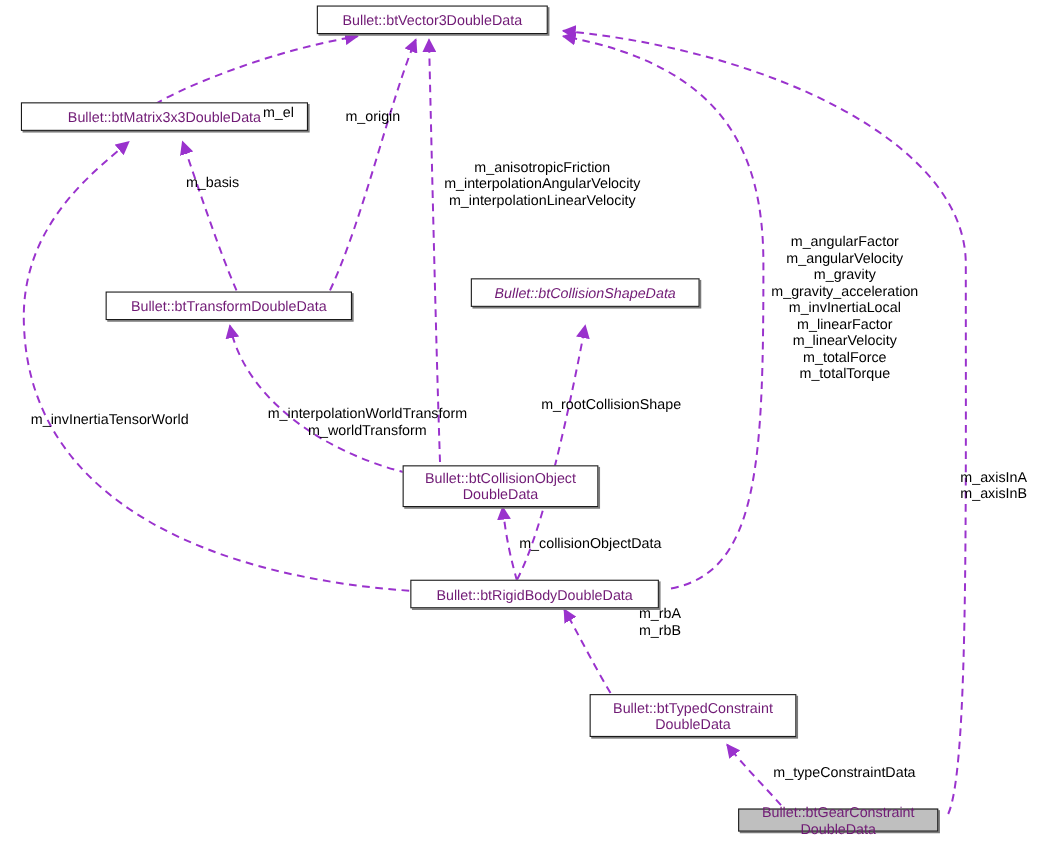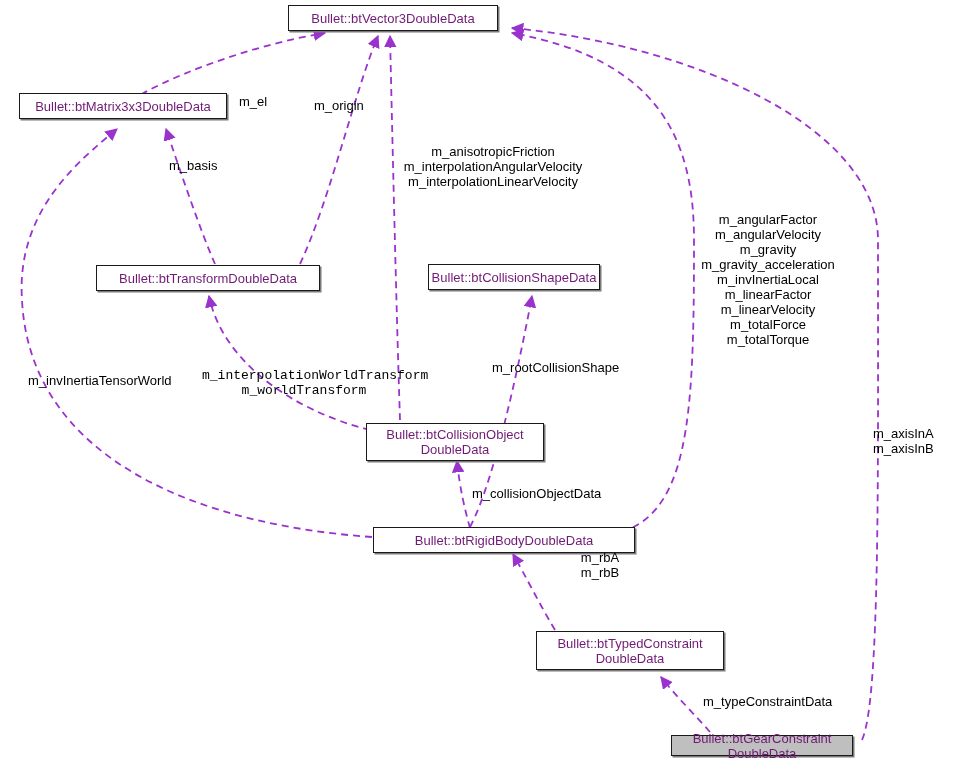--- a/index.html
+++ b/index.html
@@ -92,38 +92,38 @@
       <path d="M 555 630 C 540 605 525 575 513 554"></path>
 
       <path d="M 710 732 C 695 715 675 695 661 677"></path>
     </g>
   </svg>
 
   <div class="node" style="left:288px; top:5px; width:210px; height:26px;">
     <span>Bullet::btVector3DoubleData</span>
   </div>
 
-  <div class="node" style="left:19px; top:93px; width:208px; height:26px;">
+  <div class="node" style="left:19px; top:93px; width:261px; height:26px;">
     <span>Bullet::btMatrix3x3DoubleData</span>
   </div>
 
   <div class="node" style="left:96px; top:265px; width:224px; height:26px;">
     <span>Bullet::btTransformDoubleData</span>
   </div>
 
-  <div class="node" style="left:428px; top:264px; width:172px; height:26px;">
+  <div class="node" style="left:428px; top:253px; width:208px; height:26px;font-style:italic;">
     <span>Bullet::btCollisionShapeData</span>
   </div>
 
   <div class="node" style="left:366px; top:423px; width:178px; height:38px;align-items:center;">
     <span>Bullet::btCollisionObject</span>
     <span class="line2">DoubleData</span>
   </div>
 
-  <div class="node" style="left:373px; top:527px; width:262px; height:26px;">
+  <div class="node" style="left:373px; top:527px; width:226px; height:26px;">
     <span>Bullet::btRigidBodyDoubleData</span>
   </div>
 
   <div class="node" style="left:536px; top:631px; width:188px; height:39px;">
     <span>Bullet::btTypedConstraint</span>
     <span class="line2">DoubleData</span>
   </div>
 
   <div class="node highlight" style="left:671px; top:735px; width:182px; height:21px;">
     <span>Bullet::btGearConstraint</span>
@@ -135,21 +135,21 @@
   <div class="edge-label left" style="left:314px; top:98px;">m_origin</div>
 
   <div class="edge-label left" style="left:169px; top:158px;">m_basis</div>
 
   <div class="edge-label center" style="left:389px; top:144px; width:208px;">m_anisotropicFriction<br>m_interpolationAngularVelocity<br>m_interpolationLinearVelocity</div>
 
   <div class="edge-label center" style="left:694px; top:212px; width:148px;">m_angularFactor<br>m_angularVelocity<br>m_gravity<br>m_gravity_acceleration<br>m_invInertiaLocal<br>m_linearFactor<br>m_linearVelocity<br>m_totalForce<br>m_totalTorque</div>
 
   <div class="edge-label left" style="left:28px; top:373px;">m_invInertiaTensorWorld</div>
 
-  <div class="edge-label center" style="left:202px; top:368px; width:204px;font-family:Liberation Mono, monospace;">m_interpolationWorldTransform<br>m_worldTransform</div>
+  <div class="edge-label center" style="left:232px; top:368px; width:204px;">m_interpolationWorldTransform<br>m_worldTransform</div>
 
   <div class="edge-label left" style="left:492px; top:360px;">m_rootCollisionShape</div>
 
   <div class="edge-label left" style="left:472px; top:486px;">m_collisionObjectData</div>
 
   <div class="edge-label center" style="left:560px; top:550px; width:80px;">m_rbA<br>m_rbB</div>
 
   <div class="edge-label left" style="left:873px; top:426px;">m_axisInA<br>m_axisInB</div>
 
   <div class="edge-label left" style="left:703px; top:694px;">m_typeConstraintData</div>

